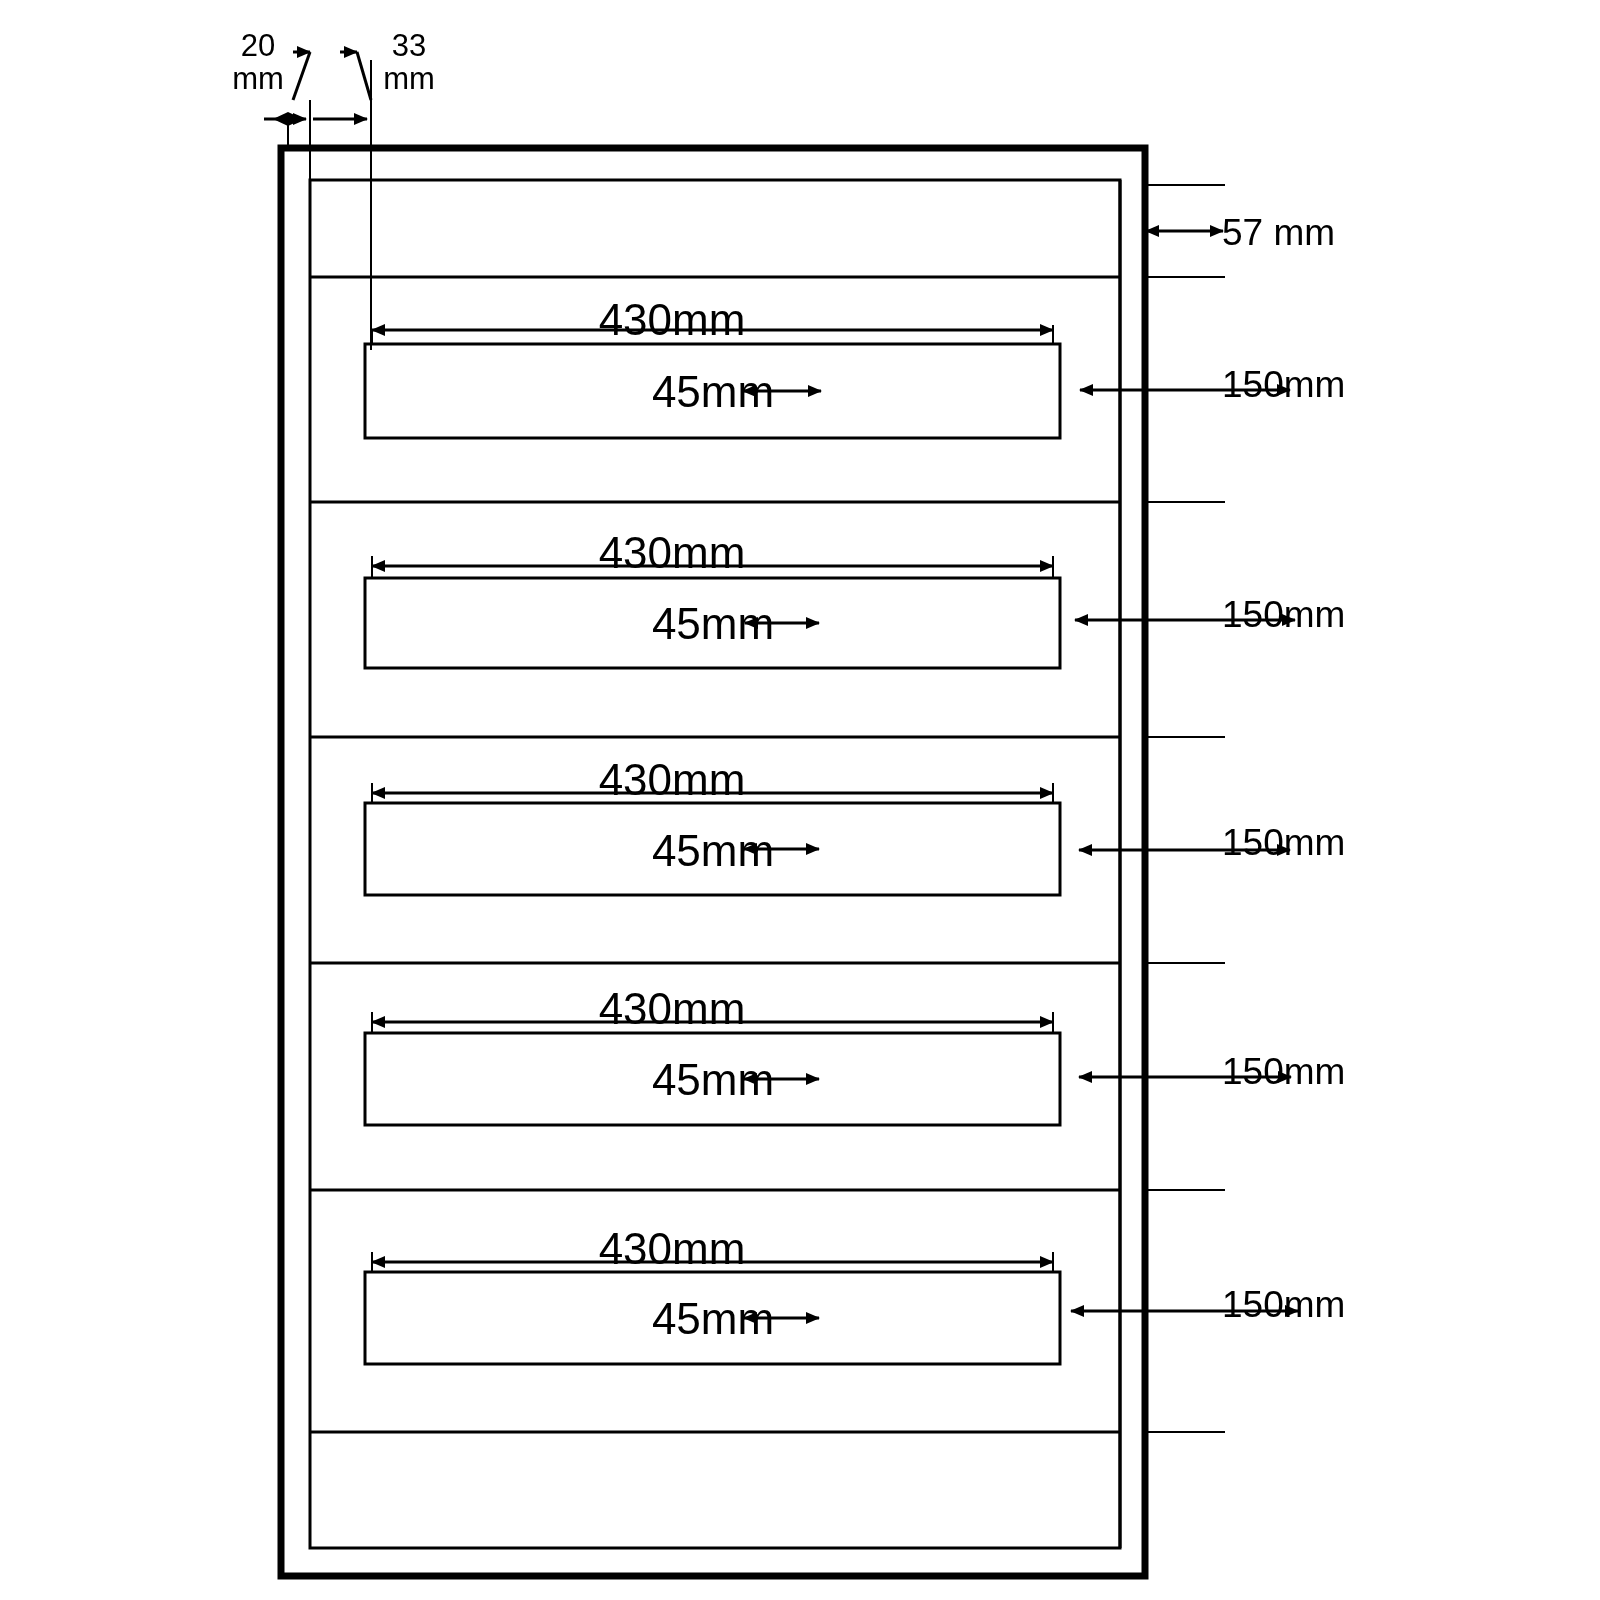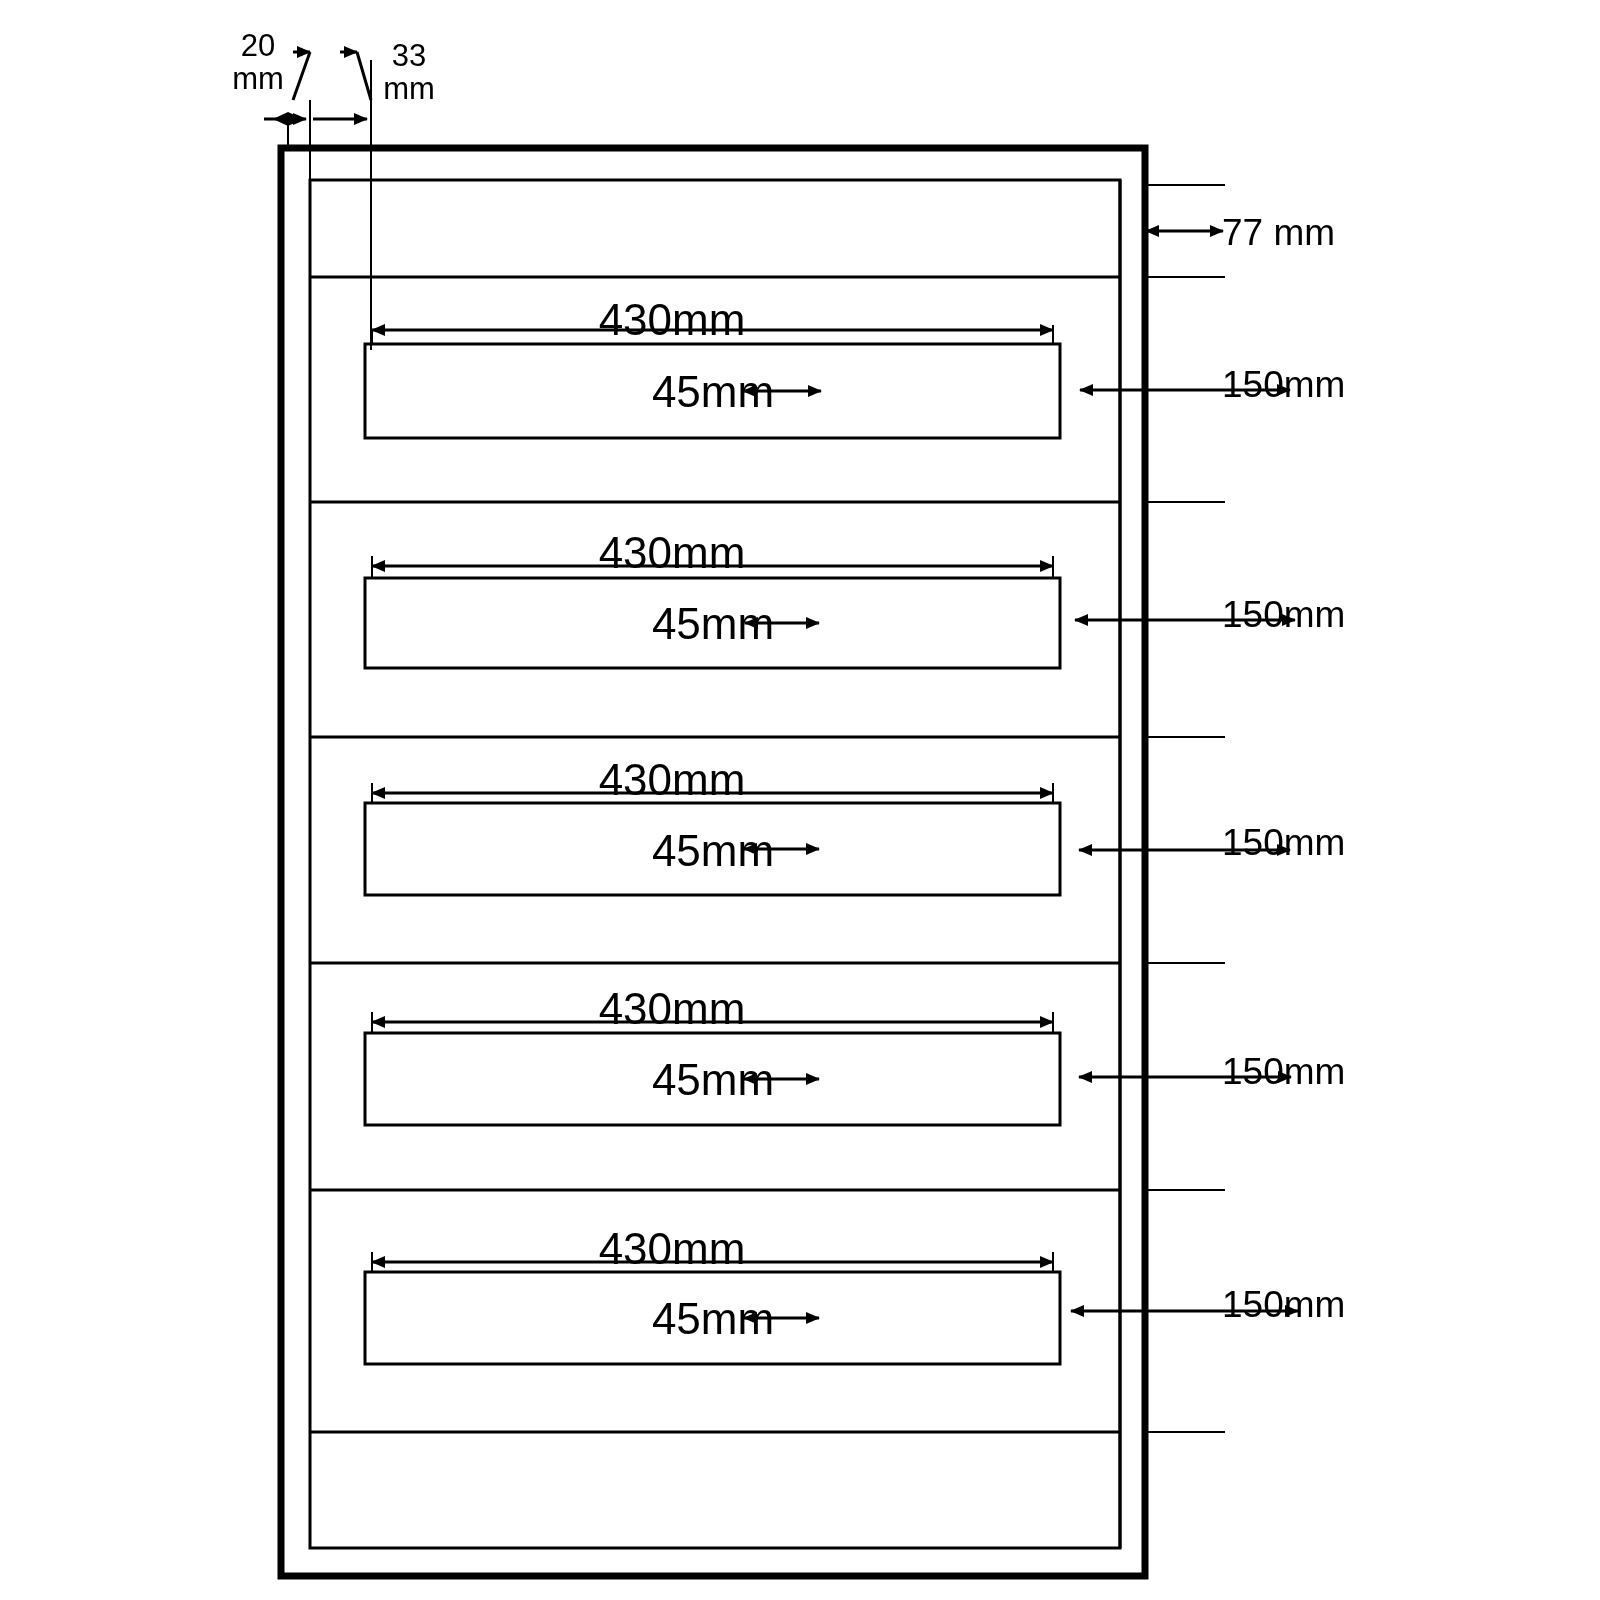--- a/index.html
+++ b/index.html
@@ -151,24 +151,24 @@
       <line x1="1185" y1="510" x2="1185" y2="730" stroke-width="3" marker-start="url(#arrHs)" marker-end="url(#arrH)" transform="rotate(90 1185 620)"></line>
       <line x1="1185" y1="745" x2="1185" y2="956" stroke-width="3" marker-start="url(#arrHs)" marker-end="url(#arrH)" transform="rotate(90 1185 850)"></line>
       <line x1="1185" y1="971" x2="1185" y2="1183" stroke-width="3" marker-start="url(#arrHs)" marker-end="url(#arrH)" transform="rotate(90 1185 1077)"></line>
       <line x1="1185" y1="1198" x2="1185" y2="1425" stroke-width="3" marker-start="url(#arrHs)" marker-end="url(#arrH)" transform="rotate(90 1185 1311)"></line>
     </g>
   </svg>
 
   <div class="lbl dim-small lbl-center" style="left:258px; top:30px;"><span>20</span>
 <span>mm</span></div>
 
-  <div class="lbl dim-small lbl-center" style="left:409px; top:40px;"><span>33</span>
+  <div class="lbl dim-small lbl-center" style="left:409px; top:30px;"><span>33</span>
 <span>mm</span></div>
 
-  <div class="lbl dim-big lbl-left" style="left:1222px; top:214px;">77 mm</div>
+  <div class="lbl dim-big lbl-left" style="left:1222px; top:214px;">57 mm</div>
   <div class="lbl dim-big lbl-left" style="left:1222px; top:366px;">150mm</div>
   <div class="lbl dim-big lbl-left" style="left:1222px; top:596px;">150mm</div>
   <div class="lbl dim-big lbl-left" style="left:1222px; top:824px;">150mm</div>
   <div class="lbl dim-big lbl-left" style="left:1222px; top:1053px;">150mm</div>
   <div class="lbl dim-big lbl-left" style="left:1222px; top:1286px;">150mm</div>
 
   <div class="lbl dim-mid lbl-center" style="left:672px; top:297px;">430mm</div>
   <div class="lbl dim-mid lbl-center" style="left:713px; top:369px;">45mm</div>
 
   <div class="lbl dim-mid lbl-center" style="left:672px; top:530px;">430mm</div>

